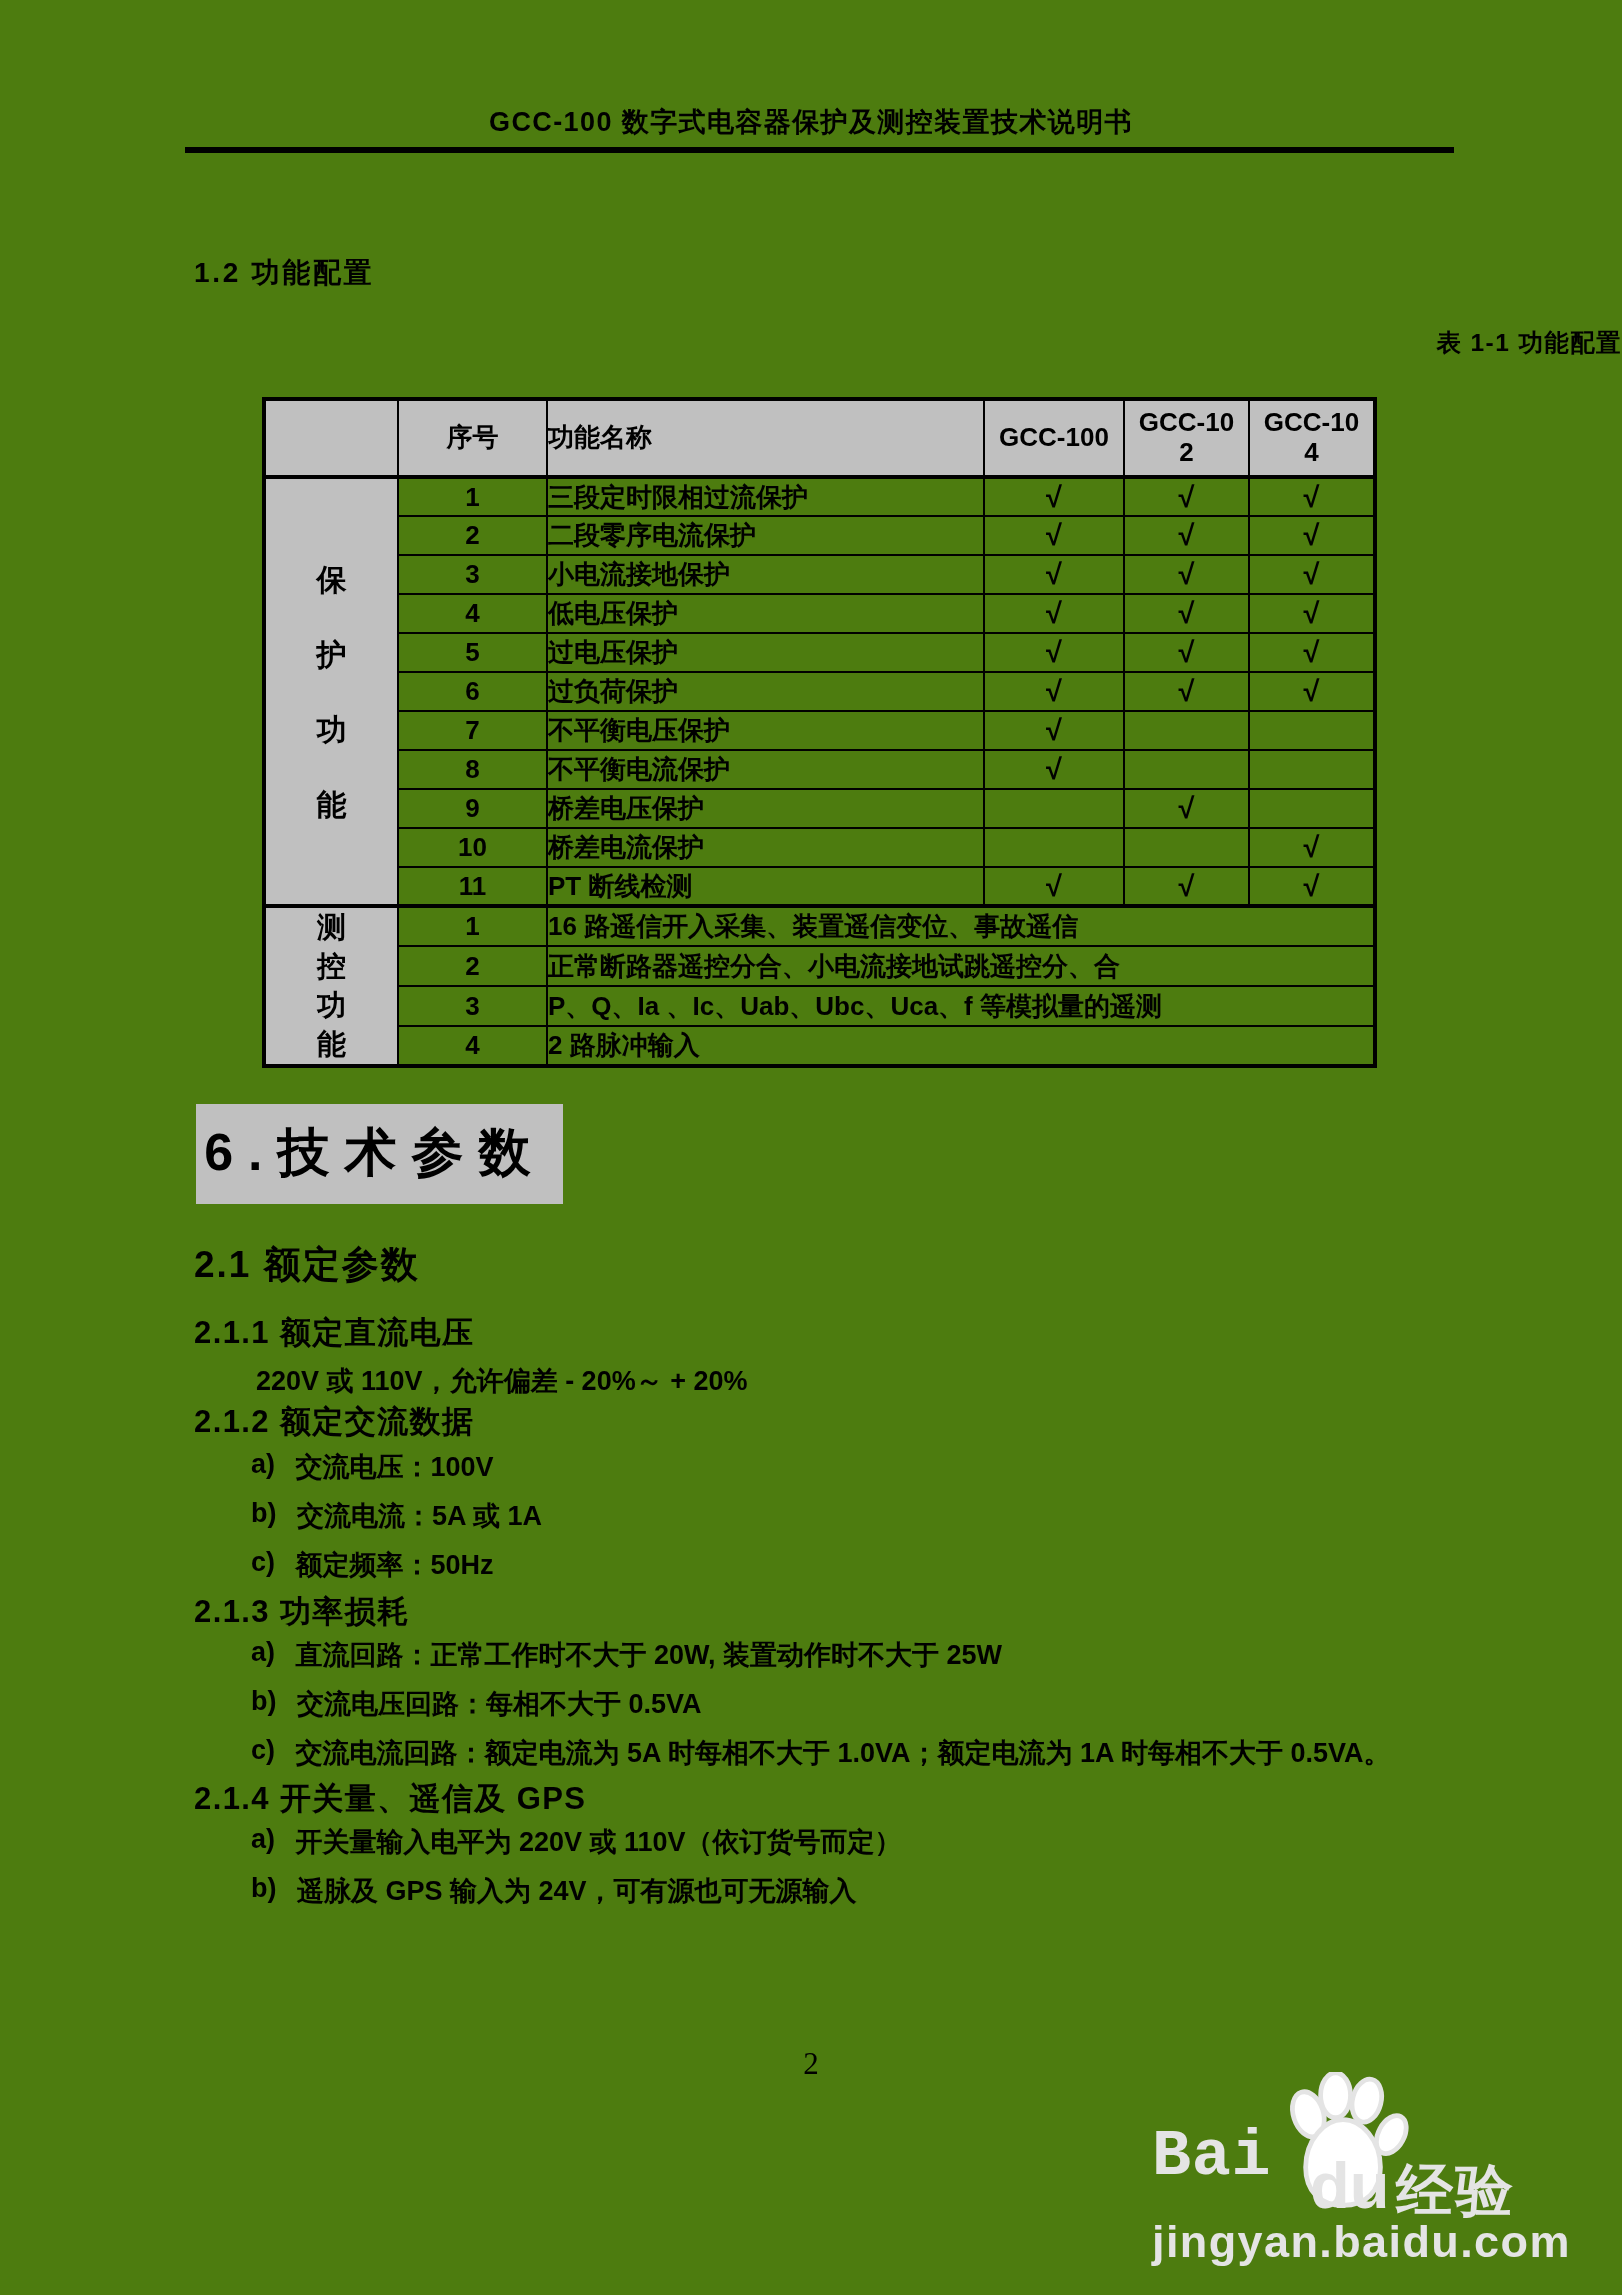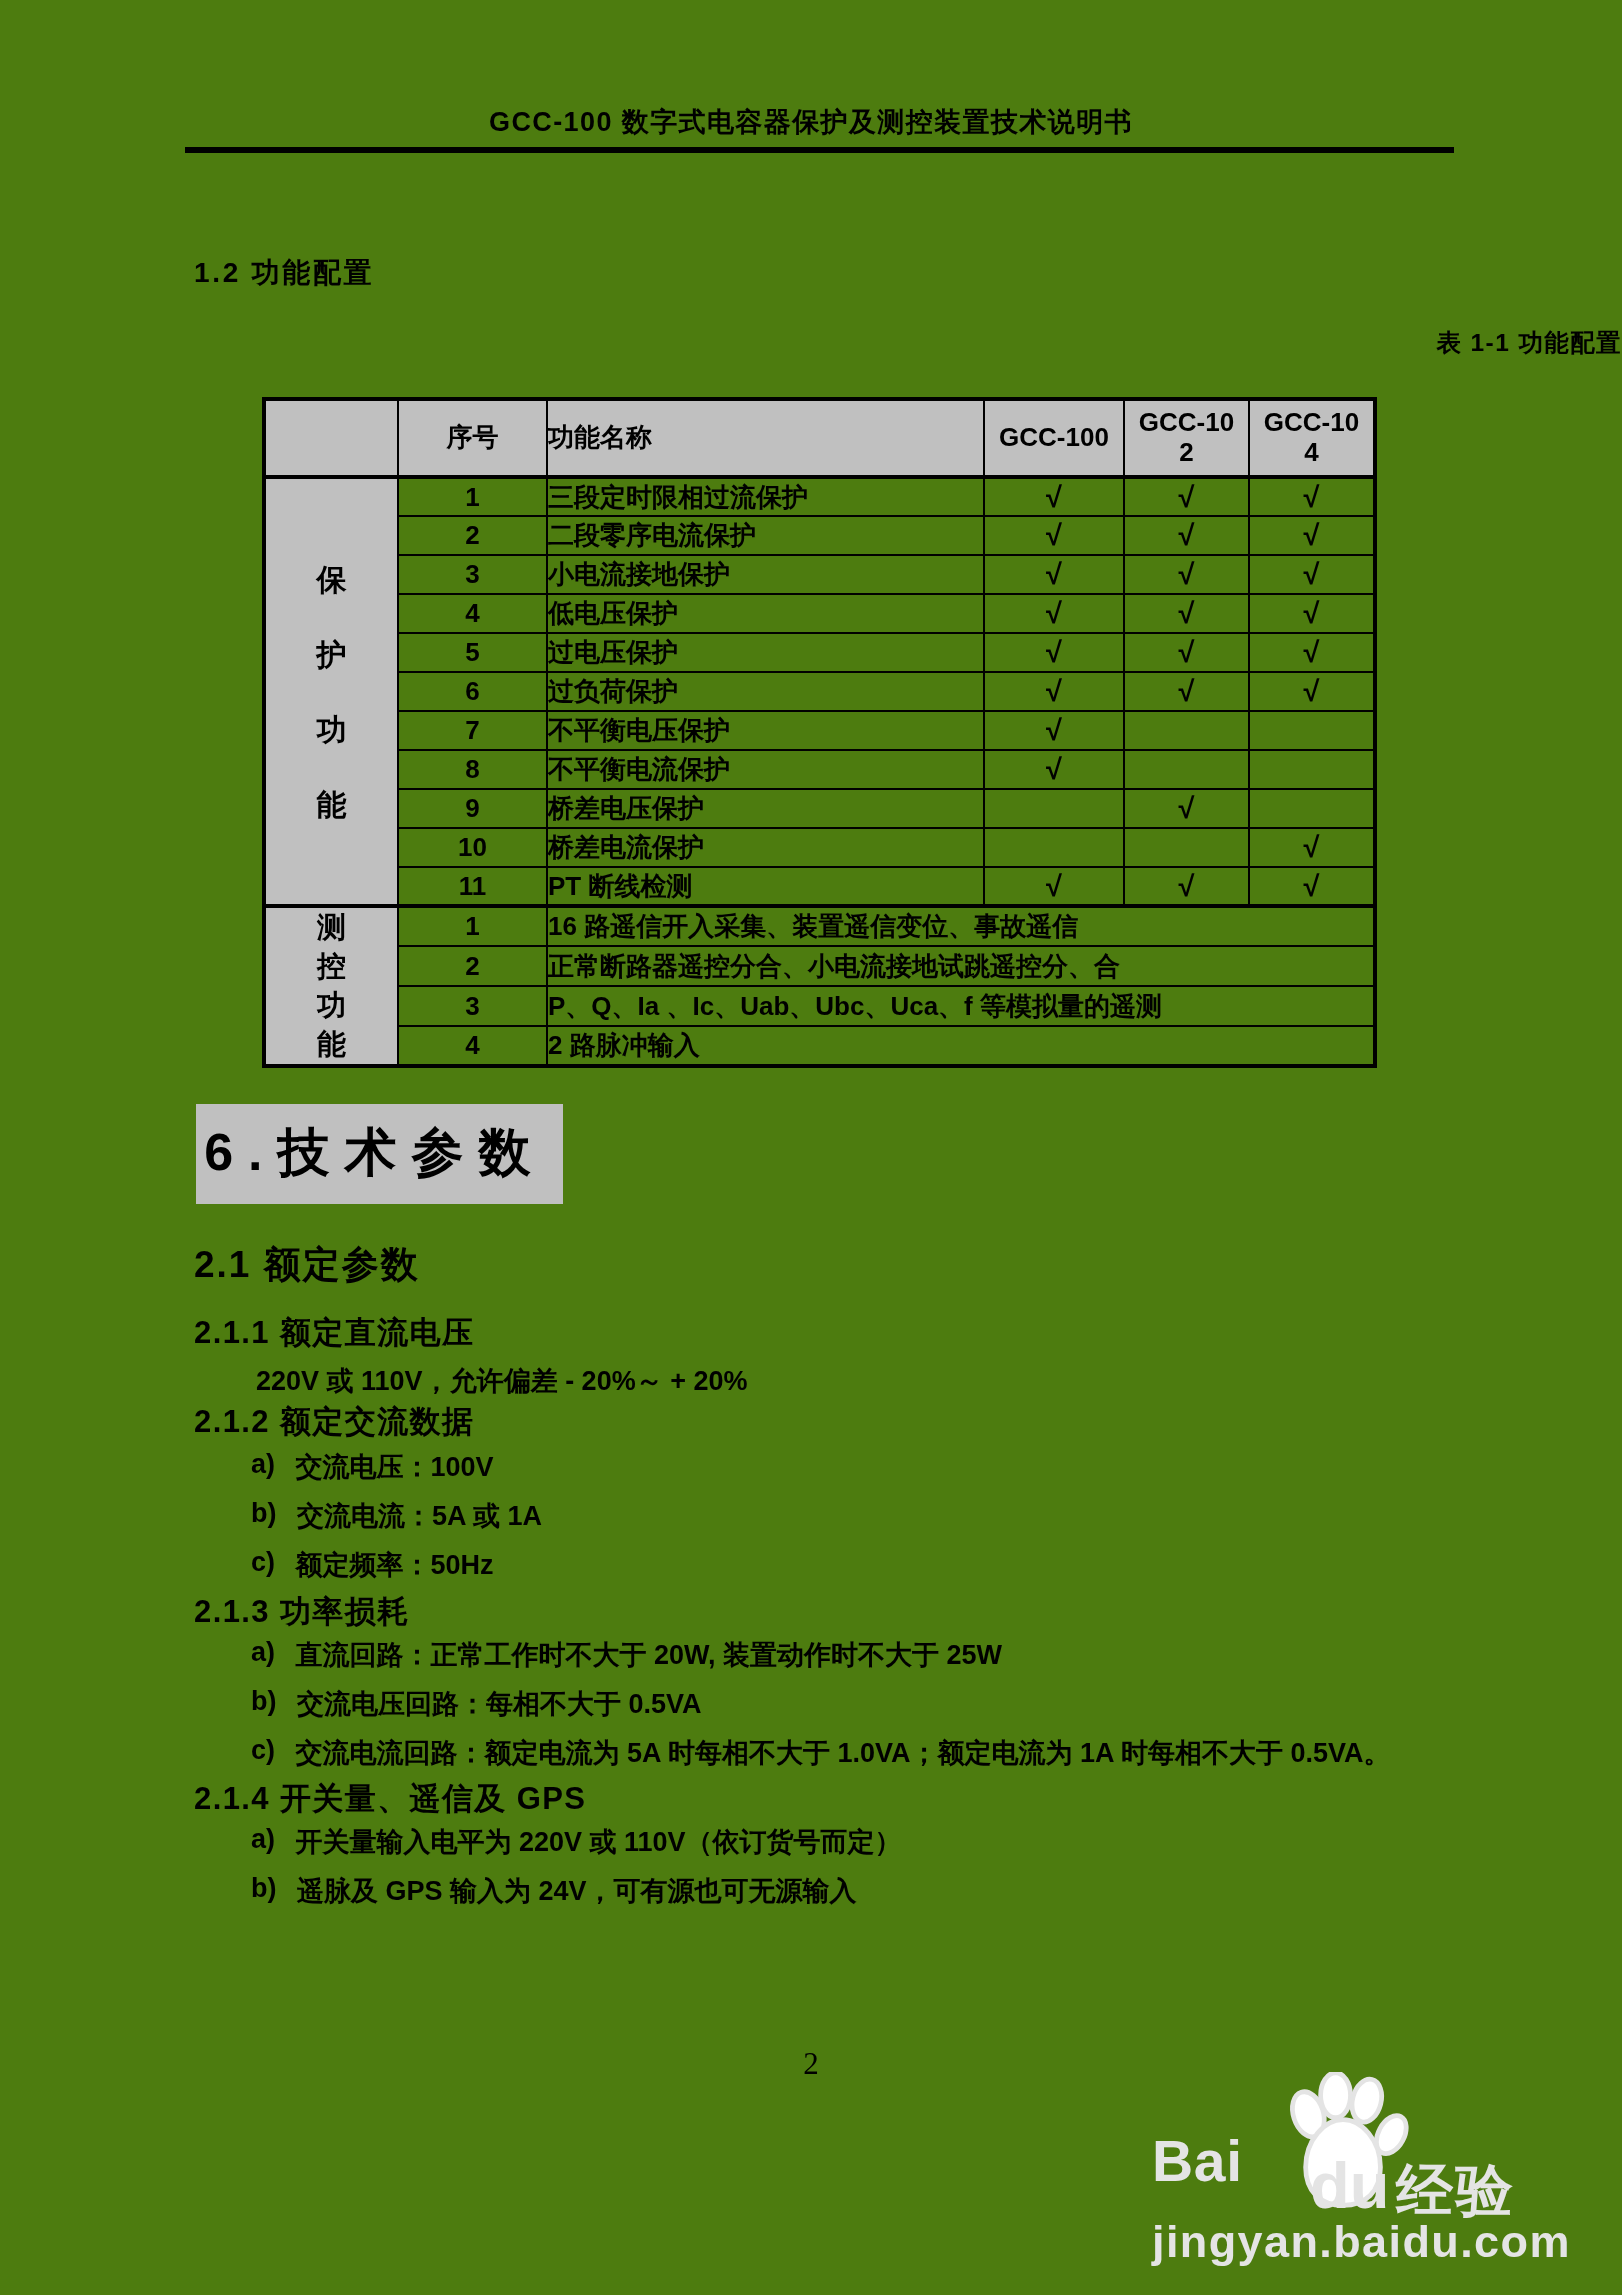--- a/index.html
+++ b/index.html
@@ -65,21 +65,21 @@
 
   
   .pageno {
     position: absolute; top: 2046px; left: 0; width: 100%;
     text-align: center; font-size: 31px;
     font-family: "Liberation Serif", "DejaVu Serif", serif; font-weight: normal;
   }
 
   
   .wm { position: absolute; left: 1152px; top: 2072px; width: 423px; height: 204px; color: #e4e4e4; }
-  .wm-bai { position: absolute; left: 0; top: 56px; font-size: 57px; letter-spacing: 0.7px; }
+  .wm-bai { position: absolute; left: 0; top: 48px; font-size: 65px; letter-spacing: 0.7px; font-family: Liberation Mono, monospace; }
   .wm-paw { position: absolute; left: 121px; top: 0; }
   .wm-du  { position: absolute; left: 158px; top: 76px; font-size: 65px; }
   .wm-jy  { position: absolute; left: 244px; top: 60px; font-size: 57px; letter-spacing: 2.7px; margin-top: 21px; }
   .wm-url { position: absolute; left: 0; top: 144px; font-size: 45px; letter-spacing: 1.4px; }
 </style>
 </head>
 <body>
 
 <div class="page">
 

